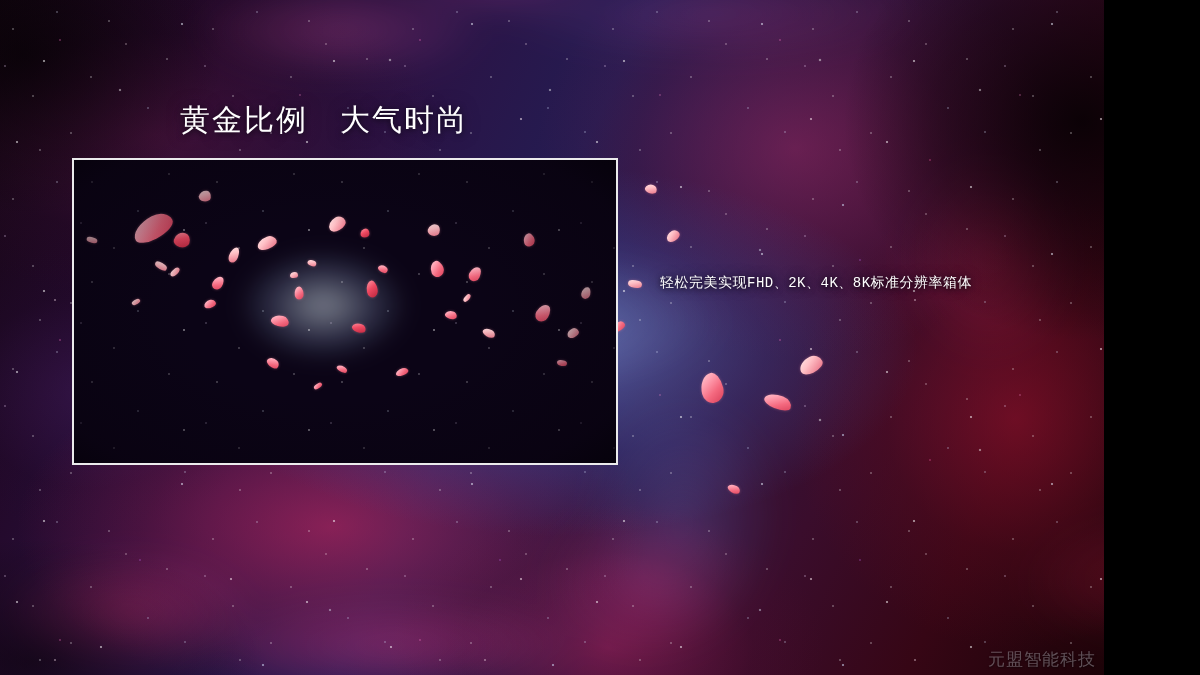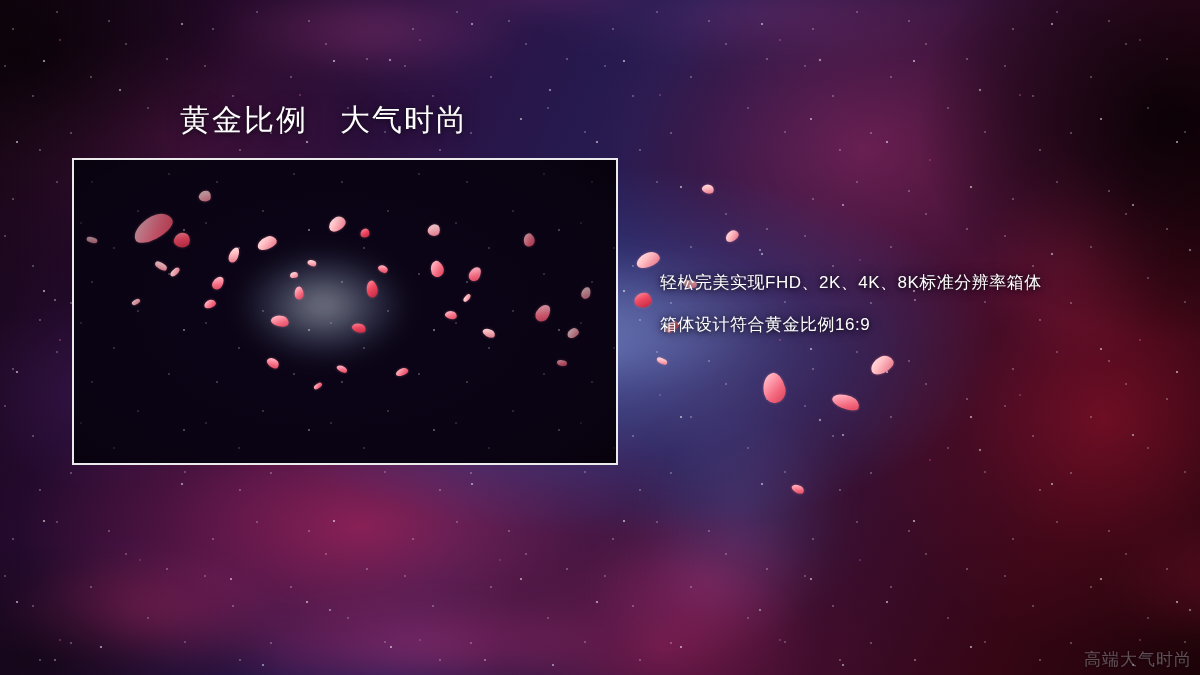--- a/index.html
+++ b/index.html
@@ -2,25 +2,25 @@
 <html><head>
 <meta charset="utf-8">
 <style>
   html, body {
     margin: 0;
     padding: 0;
     background: #000;
   }
   #slide {
     position: relative;
-    width: 1200px;
+    width: 1104px;
     height: 675px;
     overflow: hidden;
     background: #b91c1c;
-    font-family: Liberation Sans, sans-serif;
+    font-family: Liberation Mono, monospace;
   }
 
   
   .bg-base {
     position: absolute;
     inset: 0;
     background:
       radial-gradient(ellipse 46% 38% at 50% 52%, rgba(120,150,235,0.50) 0%, rgba(70,90,180,0.28) 42%, rgba(20,25,60,0.0) 72%),
       radial-gradient(ellipse 38% 34% at 30% 78%, rgba(225,40,95,0.52) 0%, rgba(150,25,70,0.30) 45%, rgba(40,6,22,0.0) 75%),
       radial-gradient(ellipse 30% 40% at 72% 22%, rgba(175,45,105,0.45) 0%, rgba(110,25,70,0.24) 48%, rgba(30,5,20,0.0) 78%),
@@ -192,21 +192,21 @@
     text-shadow: 0 1px 6px rgba(0,0,0,0.75), 0 0 16px rgba(40,20,60,0.6);
     white-space: nowrap;
   }
   .body-text {
     position: absolute;
     left: 660px;
     top: 262px;
     width: 520px;
   }
   .body-line {
-    font-size: 17px;
+    font-size: 14px;
     line-height: 42px;
     color: #ffffff;
     letter-spacing: 0.5px;
     white-space: nowrap;
     text-shadow: 0 1px 5px rgba(0,0,0,0.8), 0 0 12px rgba(20,10,40,0.7);
   }
   .watermark {
     position: absolute;
     right: 8px;
     bottom: 4px;
@@ -287,18 +287,17 @@
           <div class="petal pale" style="left: 92%; top: 57%; width: 12px; height: 9px; transform: translate(-50%, -50%) rotate(-22deg);"></div>
           <div class="petal pale" style="left: 94.5%; top: 44%; width: 9px; height: 12px; transform: translate(-50%, -50%) rotate(12deg);"></div>
           <div class="petal sliver" style="left: 90%; top: 67%; width: 10px; height: 6px; transform: translate(-50%, -50%) rotate(20deg);"></div>
         </div>
       <div class="photo-vignette"></div>
     </div>
   </div>
 
   <div class="body-text">
     <div class="body-line">轻松完美实现FHD、2K、4K、8K标准分辨率箱体</div>
-    <div class="body-line">箱体设计符合黄金比例16:9</div>
   </div>
 
-  <div class="watermark">高端大气时尚</div>
+  <div class="watermark">元盟智能科技</div>
 
 </div>
 
 </body></html>

